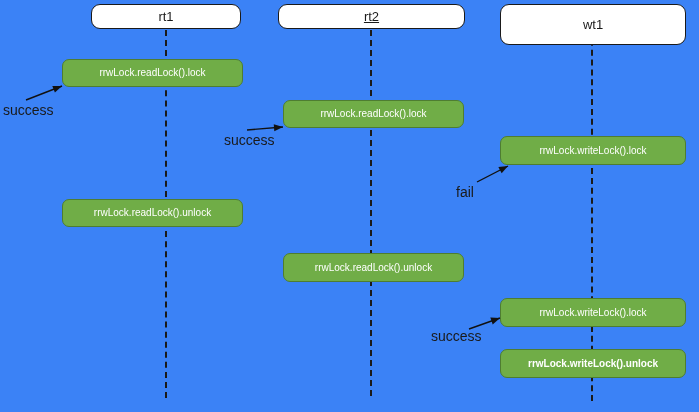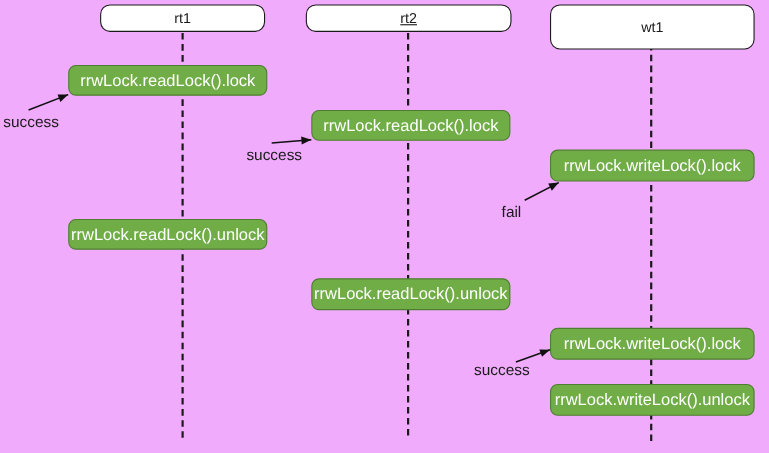--- a/index.html
+++ b/index.html
@@ -7,21 +7,21 @@
     padding: 0;
     background: #ffffff;
   }
   body {
     font-family: "Liberation Sans", sans-serif;
   }
   #canvas {
     position: relative;
     width: 699px;
     height: 412px;
-    background: #f0abfc;
+    background: #3b82f6;
     overflow: hidden;
   }
   .lifeline {
     position: absolute;
     width: 0;
     border-left: 2px dashed #1a1a1a;
     top: 30px;
   }
   .actor-box {
     position: absolute;
@@ -40,21 +40,21 @@
   .act-box {
     position: absolute;
     box-sizing: border-box;
     background: #70AD47;
     border: 1.3px solid #4e7d31;
     border-radius: 7px;
     display: flex;
     align-items: center;
     justify-content: center;
     color: #ffffff;
-    font-size: 15px;
+    font-size: 10px;
     line-height: 1;
     white-space: nowrap;
     z-index: 4;
     text-align: right;
   }
   .note-label {
     position: absolute;
     color: #1a1a1a;
     font-size: 14px;
     line-height: 1;
@@ -99,21 +99,21 @@
       </div>
       <div class="act-box" style="left: 62px; top: 199px; width: 181px; height: 28px; background: rgb(112, 173, 71); border-color: rgb(78, 125, 49); color: rgb(255, 255, 255);">
         <span>rrwLock.readLock().unlock</span>
       </div>
       <div class="act-box" style="left: 283px; top: 253px; width: 181px; height: 29px; background: rgb(112, 173, 71); border-color: rgb(78, 125, 49); color: rgb(255, 255, 255);">
         <span>rrwLock.readLock().unlock</span>
       </div>
       <div class="act-box" style="left: 500px; top: 298px; width: 186px; height: 29px; background: rgb(112, 173, 71); border-color: rgb(78, 125, 49); color: rgb(255, 255, 255);">
         <span>rrwLock.writeLock().lock</span>
       </div>
-      <div class="act-box" style="left: 500px; top: 349px; width: 186px; height: 29px; background: rgb(112, 173, 71); border-color: rgb(78, 125, 49); color: rgb(255, 255, 255);">
+      <div class="act-box" style="left: 500px; top: 349px; width: 186px; height: 29px; background: rgb(112, 173, 71); border-color: rgb(78, 125, 49); color: rgb(255, 255, 255); font-weight: bold;">
         <span>rrwLock.writeLock().unlock</span>
       </div>
     </div>
   <div id="annotations">
       <div class="note-label" style="left: 3px; top: 103px;">success</div>
       <svg class="arrow-svg" width="60" height="38" style="left: 14px; top: 74px;">
         <line x1="12" y1="26" x2="48" y2="12" stroke="#111111" stroke-width="1.4"></line>
         <polygon points="48,12 40.91676449628615,18.6172331679432 38.30715141597052,11.90679953284587" fill="#111111"></polygon>
       </svg>
       <div class="note-label" style="left: 224px; top: 133px;">success</div>

